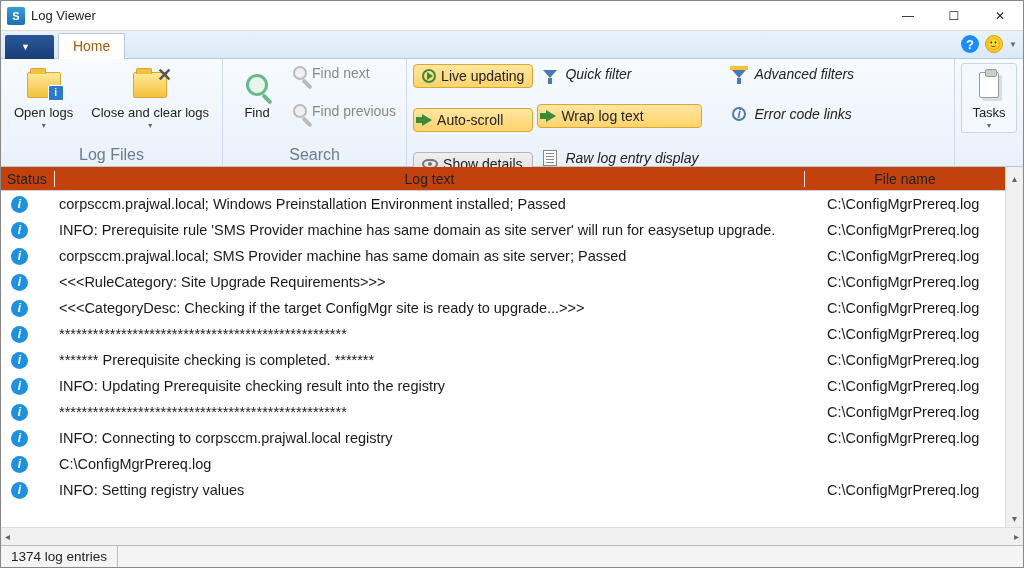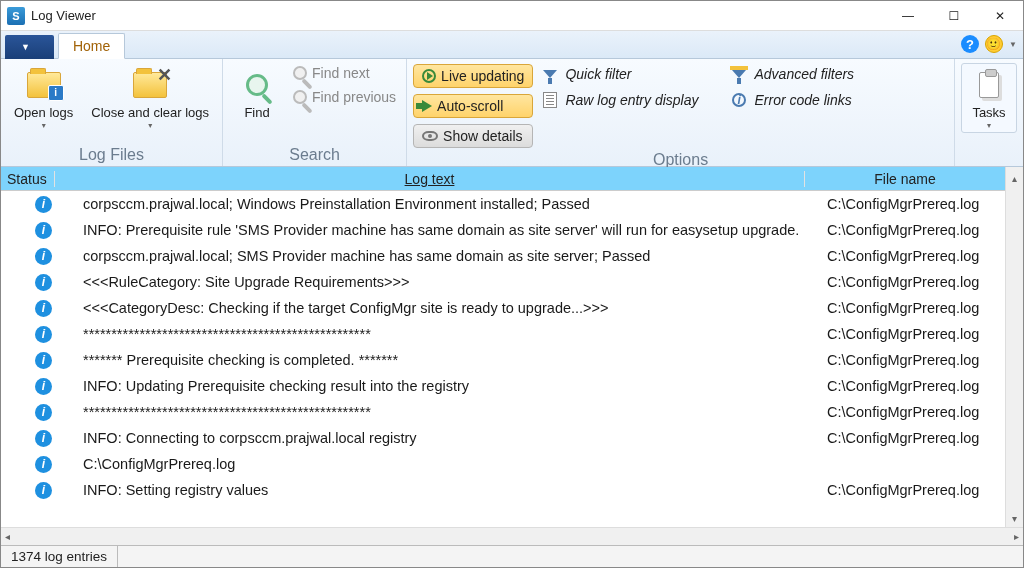--- a/index.html
+++ b/index.html
@@ -175,21 +175,21 @@
     border-radius: 4px;
     padding: 3px 8px;
     font-size: 14px;
     color: #222;
     margin: 1px 0;
   }
   .toggle-btn.gray {
     background: linear-gradient(#f0f0f0,#dcdcdc);
     border-color: #b5b5b5;
   }
-  .col { display: flex; flex-direction: column; gap: 4px; }
+  .col { display: flex; flex-direction: column; gap: 18px; }
   .opt-item {
     display: flex; align-items: center; gap: 6px;
     padding: 2px 4px; font-size: 14px; color: #222; font-style: italic;
   }
   .icon16 {
     width: 18px; height: 18px; display:inline-flex;
     align-items:center; justify-content:center; font-size: 14px;
   }
   .circle-play {
     width:14px;height:14px;border:2px solid #3a8a3a;border-radius:50%;
@@ -223,38 +223,37 @@
   }
   .doc-icon::before{content:"";position:absolute;left:2px;top:2px;width:8px;height:1px;background:#888;box-shadow:0 3px #888,0 6px #888,0 9px #888;}
   .clipboard {
     width:20px;height:26px;border:1px solid #999;background:#fff;border-radius:2px;
     position:relative;box-shadow:3px 3px 0 #ddd;
   }
   .clipboard::before{content:"";position:absolute;top:-4px;left:5px;width:10px;height:6px;background:#ccc;border:1px solid #999;border-radius:2px;}
   
   .headers {
     display: flex;
-    background: #7dd3fc;
+    background: #c2410c;
     border-bottom: 1px solid #ccc;
     font-size: 14px;
     color: #222;
     height: 24px;
     align-items: center;
   }
   .col-status { width: 54px; padding-left: 6px; border-right: 1px solid #e2e2e2; }
-  .col-text   { flex: 1; text-align: center; border-right: 1px solid #e2e2e2; text-decoration: underline; }
+  .col-text   { flex: 1; text-align: center; border-right: 1px solid #e2e2e2; }
   .col-file   { width: 200px; text-align: center; }
   .scroll-gutter { width: 18px; background: #f0f0f0; border-left:1px solid #ddd;}
   
   .rows {
     flex: 1;
     overflow: hidden;
     position: relative;
     background: #fff;
-    margin-left: 24px;
   }
   .row {
     display: flex;
     align-items: center;
     height: 26px;
     font-size: 14.5px;
     color: #1a1a1a;
   }
   .row .cell-status { width: 54px; padding-left: 10px; }
   .row .cell-text   { flex: 1; padding-left: 4px; white-space: nowrap; overflow: hidden; text-overflow: ellipsis;}
@@ -381,20 +380,24 @@
           <span>Show details</span>
         </span>
       </div>
       <div class="col">
         <div class="opt-item">
           <span class="icon16">
               <span class="funnel"></span>
             </span>
           <span>Quick filter</span>
         </div>
+        <span class="toggle-btn">
+          <span class="arrow-right"></span>
+          <span>Wrap log text</span>
+        </span>
         <div class="opt-item">
           <span class="icon16">
               <span class="doc-icon"></span>
             </span>
           <span>Raw log entry display</span>
         </div>
       </div>
       <div class="col" style="margin-left:20px">
         <div class="opt-item">
           <span class="icon16">

